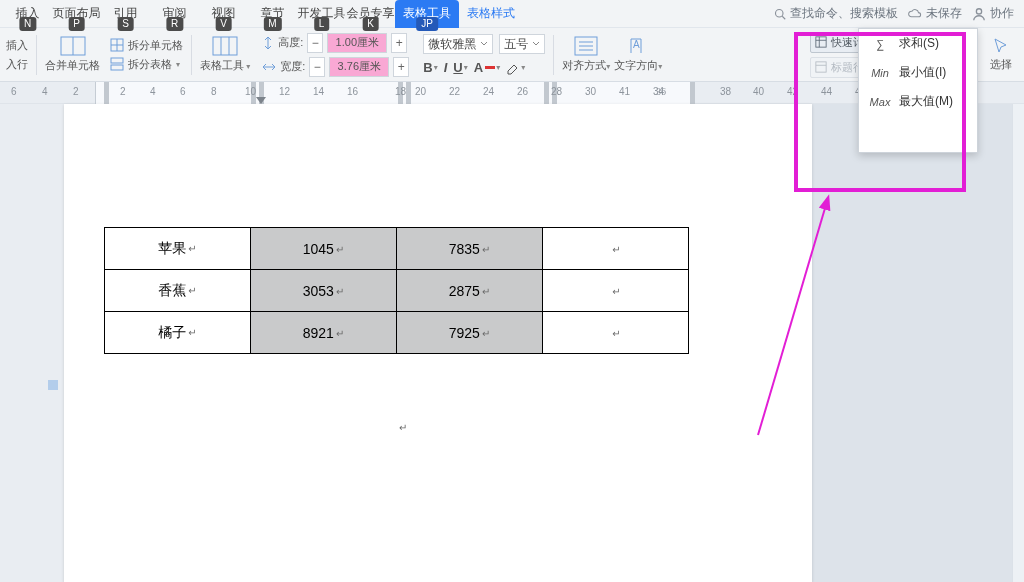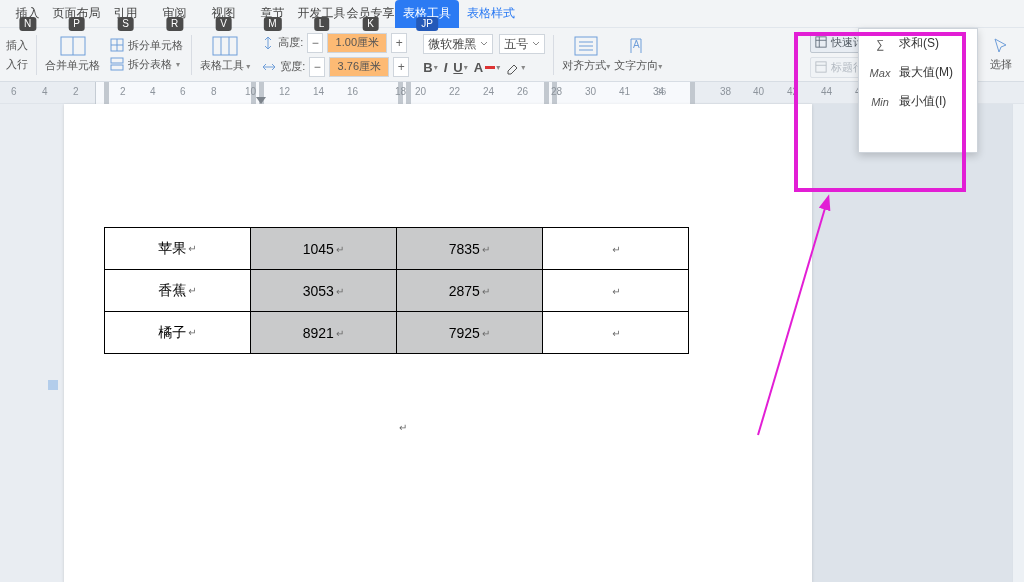--- a/index.html
+++ b/index.html
@@ -29,21 +29,21 @@
   .cloud svg{width:14px;height:14px;}
 
   
   .ribbon{background:var(--bg-ribbon);height:54px;border-bottom:1px solid var(--line);display:flex;align-items:center;padding:0 6px;gap:4px;}
   .sep{width:1px;height:40px;background:#d8dce3;margin:0 4px;}
   .two-row{display:flex;flex-direction:column;gap:4px;font-size:11px;color:#555;}
   .two-row>div{display:flex;align-items:center;gap:4px;}
   .ic{display:inline-flex;flex:none;}
   .bigstack{display:flex;flex-direction:column;align-items:center;gap:2px;font-size:11px;color:#555;}
   .boxinput{display:flex;align-items:center;gap:2px;}
-  .numbox{border:1px solid #cfd5dc;background:#fdba74;height:20px;width:60px;font-size:11px;display:flex;align-items:center;justify-content:center;}
+  .numbox{border:1px solid #cfd5dc;background:#f9a8d4;height:20px;width:60px;font-size:11px;display:flex;align-items:center;justify-content:center;}
   .pm{border:1px solid #cfd5dc;background:#fff;height:20px;width:16px;font-size:12px;display:flex;align-items:center;justify-content:center;color:#666;cursor:pointer;}
   .sel{border:1px solid #cfd5dc;background:#fff;height:20px;padding:0 4px;font-size:12px;display:flex;align-items:center;gap:4px;color:#444;}
   .sel svg{width:8px;height:8px;}
   .fmt-row{display:flex;align-items:center;gap:6px;color:#555;}
   .fmt-row .cell{display:flex;align-items:center;gap:1px;}
   .fmt-row .cell .cap{font-size:13px;font-weight:600;}
   .drop{font-size:8px;color:#888;}
   .right-grps{margin-left:auto;display:flex;align-items:center;gap:4px;}
   .rt-btn{display:flex;flex-direction:column;align-items:center;gap:2px;color:#555;font-size:11px;min-width:34px;}
   .quick-btn{display:flex;align-items:center;gap:4px;border:1px solid #bec6cf;border-radius:2px;background:#e8edf3;padding:2px 4px;color:#4d565f;font-size:11px;cursor:pointer;}
@@ -123,20 +123,42 @@
       <span class="key-tip">K</span>
     </div>
   <div class="tab hot">
       <span>表格工具</span>
       <span class="key-tip" style="background:#2459b8">JP</span>
     </div>
   <div class="tab sub">
       <span>表格样式</span>
     </div>
 
+  <div class="tab-right">
+    <div class="srch">
+      <svg viewBox="0 0 16 16" fill="none" stroke="#8a919a" stroke-width="1.5">
+          <circle cx="7" cy="7" r="5"></circle>
+          <line x1="11" y1="11" x2="15" y2="15"></line>
+        </svg>
+      <span>查找命令、搜索模板</span>
+    </div>
+    <div class="cloud">
+      <svg viewBox="0 0 20 16" fill="none" stroke="#8a919a" stroke-width="1.5">
+          <path d="M5 12a4 4 0 1 1 .8-7.9A5 5 0 0 1 15 6a3 3 0 0 1 0 6H5z"></path>
+        </svg>
+      <span>未保存</span>
+    </div>
+    <div class="cloud">
+      <svg viewBox="0 0 16 16" fill="none" stroke="#8a919a" stroke-width="1.5">
+          <circle cx="8" cy="5" r="3"></circle>
+          <path d="M2 15c0-3 3-5 6-5s6 2 6 5"></path>
+        </svg>
+      <span>协作</span>
+    </div>
+  </div>
 </div>
 
 <div class="ribbon">
   <div class="two-row">
     <div>
         <span>插入</span>
       </div>
     <div>
         <span>入行</span>
       </div>
@@ -296,26 +318,26 @@
       <span>选择</span>
     </div>
   </div>
 
   <div class="qmenu">
     <div class="mi">
         <span class="sig">∑</span>
         <span>求和(S)</span>
       </div>
     <div class="mi">
+        <span class="sig">Min</span>
+        <span>最小值(I)</span>
+      </div>
+    <div class="mi">
         <span class="sig">Max</span>
         <span>最大值(M)</span>
-      </div>
-    <div class="mi">
-        <span class="sig">Min</span>
-        <span>最小值(I)</span>
       </div>
     <div class="qmenu-pad"></div>
   </div>
 </div>
 
 <div class="ruler-wrap">
   <div class="ruler-page">
     <div class="rmark" style="left:8px"></div>
     <div class="rmark" style="left:155px"></div>
     <div class="rmark" style="left:163px"></div>

